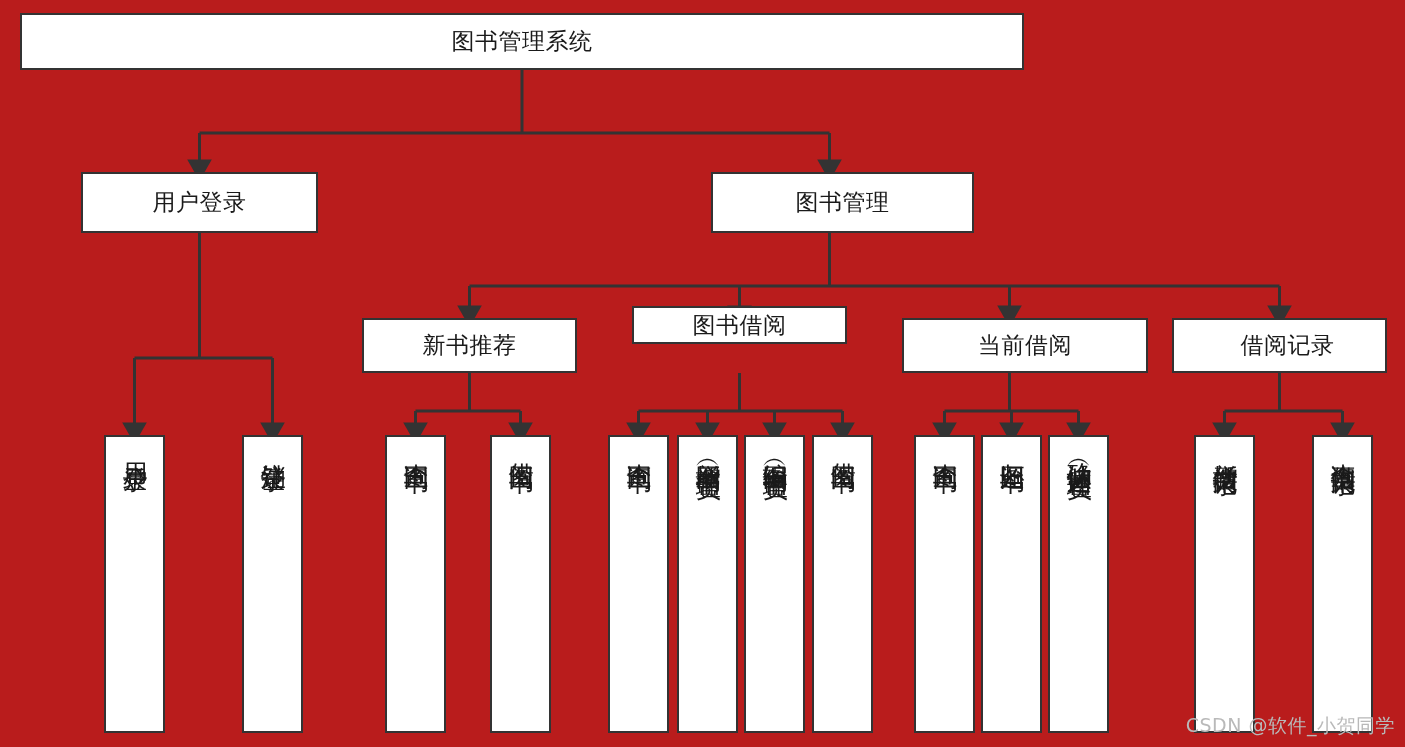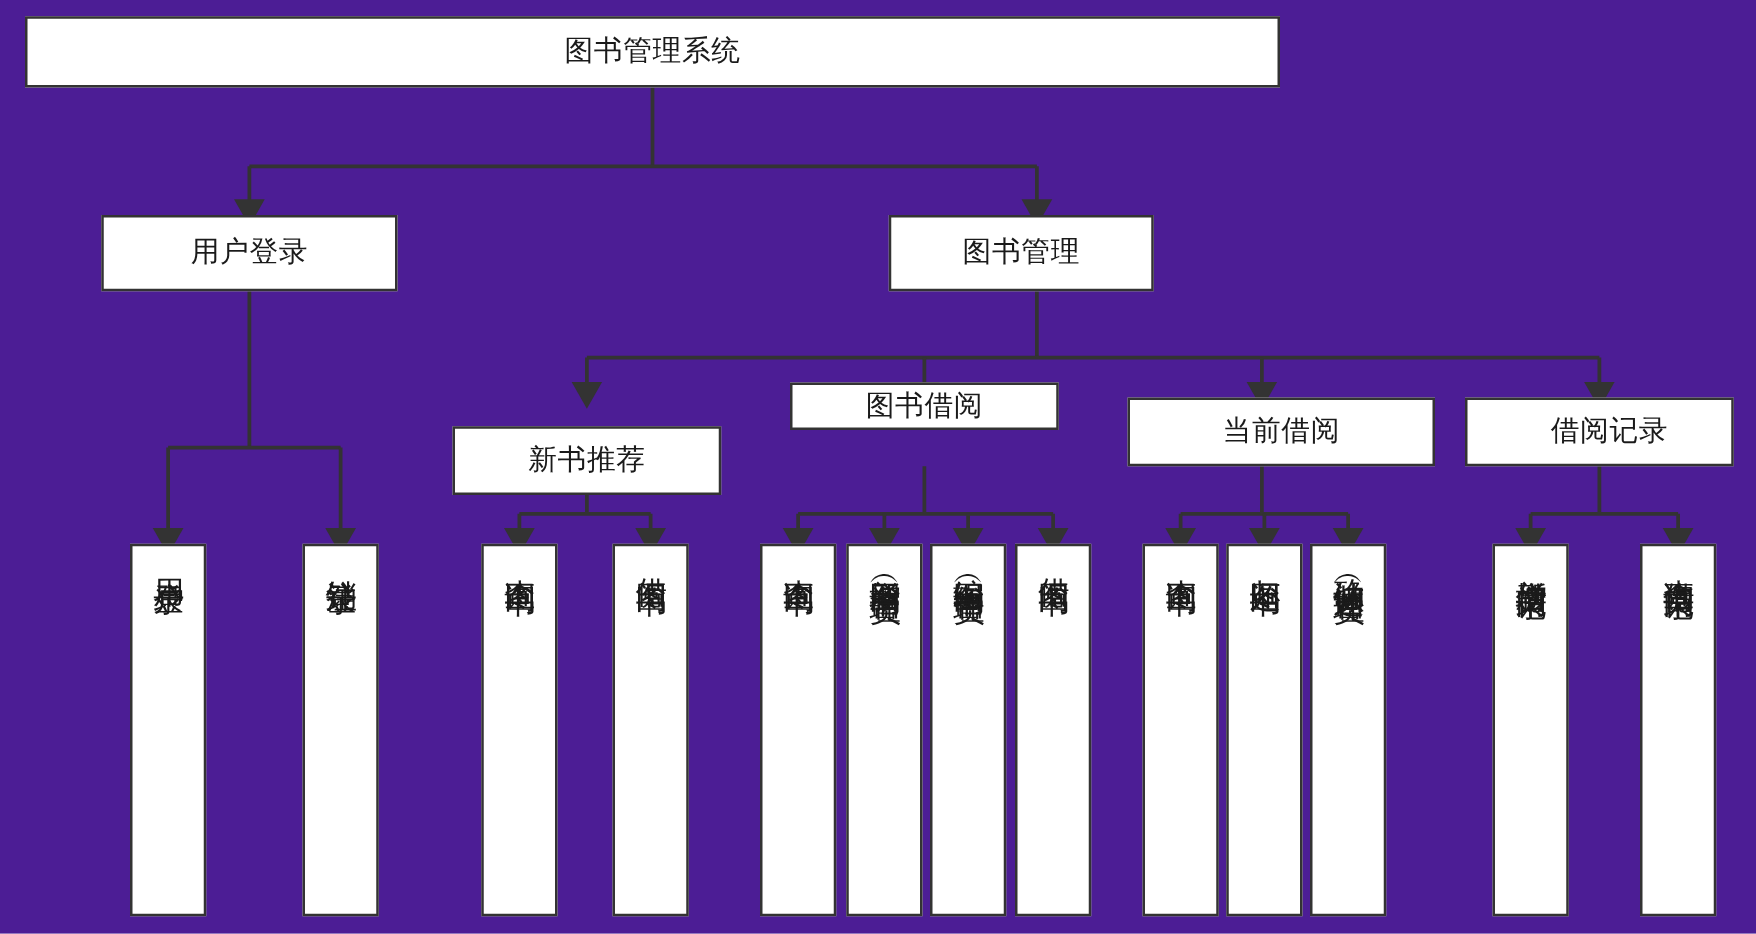--- a/index.html
+++ b/index.html
@@ -7,21 +7,21 @@
     padding: 0;
     background: #ffffff;
   }
   body {
     font-family: "DejaVu Sans", "Liberation Sans", sans-serif;
   }
   #canvas {
     position: relative;
     width: 1405px;
     height: 747px;
-    background: #4c1d95;
+    background: #b91c1c;
     overflow: hidden;
   }
   .node {
     position: absolute;
     box-sizing: border-box;
     border: 2.5px solid #333333;
     background: #ffffff;
     display: flex;
     align-items: center;
     justify-content: center;
@@ -112,24 +112,24 @@
         <path d="M1342.5,411 L1342.5,432" marker-end="url(#arrow)"></path>
       </g>
   </svg>
   <div id="nodes">
       <div class="node horizontal" style="left: 20px; top: 13px; width: 1004px; height: 57px;">
         <span class="label">图书管理系统</span>
       </div>
       <div class="node horizontal" style="left: 81px; top: 172px; width: 237px; height: 61px;">
         <span class="label">用户登录</span>
       </div>
-      <div class="node horizontal" style="left: 711px; top: 172px; width: 212px; height: 61px;">
+      <div class="node horizontal" style="left: 711px; top: 172px; width: 263px; height: 61px;">
         <span class="label">图书管理</span>
       </div>
-      <div class="node horizontal" style="left: 362px; top: 318px; width: 215px; height: 55px; margin-top: 23px;">
+      <div class="node horizontal" style="left: 362px; top: 318px; width: 215px; height: 55px;">
         <span class="label">新书推荐</span>
       </div>
       <div class="node horizontal" style="left: 632px; top: 306px; width: 215px; height: 38px;">
         <span class="label">图书借阅</span>
       </div>
       <div class="node horizontal" style="left: 902px; top: 318px; width: 246px; height: 55px;">
         <span class="label">当前借阅</span>
       </div>
       <div class="node horizontal" style="left: 1172px; top: 318px; width: 215px; height: 55px; padding-left: 16px;">
         <span class="label">借阅记录</span>
@@ -167,13 +167,14 @@
       <div class="node vertical" style="left: 1048px; top: 435px; width: 61px; height: 298px;">
         <span class="label">确认归还（管理员）</span>
       </div>
       <div class="node vertical" style="left: 1194px; top: 435px; width: 61px; height: 298px;">
         <span class="label">新增借阅记录</span>
       </div>
       <div class="node vertical" style="left: 1312px; top: 435px; width: 61px; height: 298px;">
         <span class="label">查询借阅记录</span>
       </div>
     </div>
+  <div id="watermark">CSDN @软件_小贺同学</div>
 </div>
 
 </body></html>

